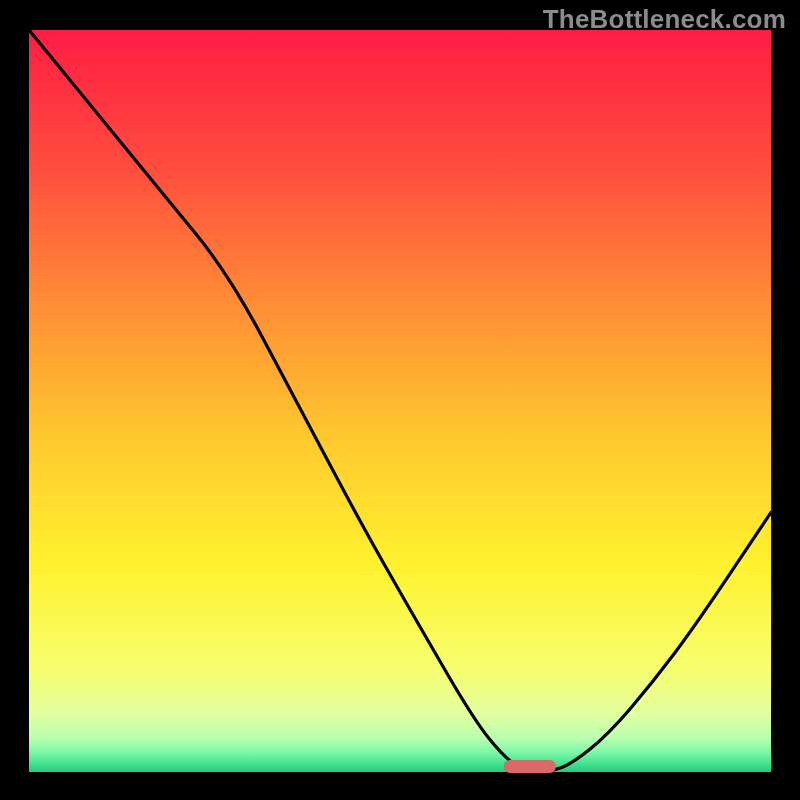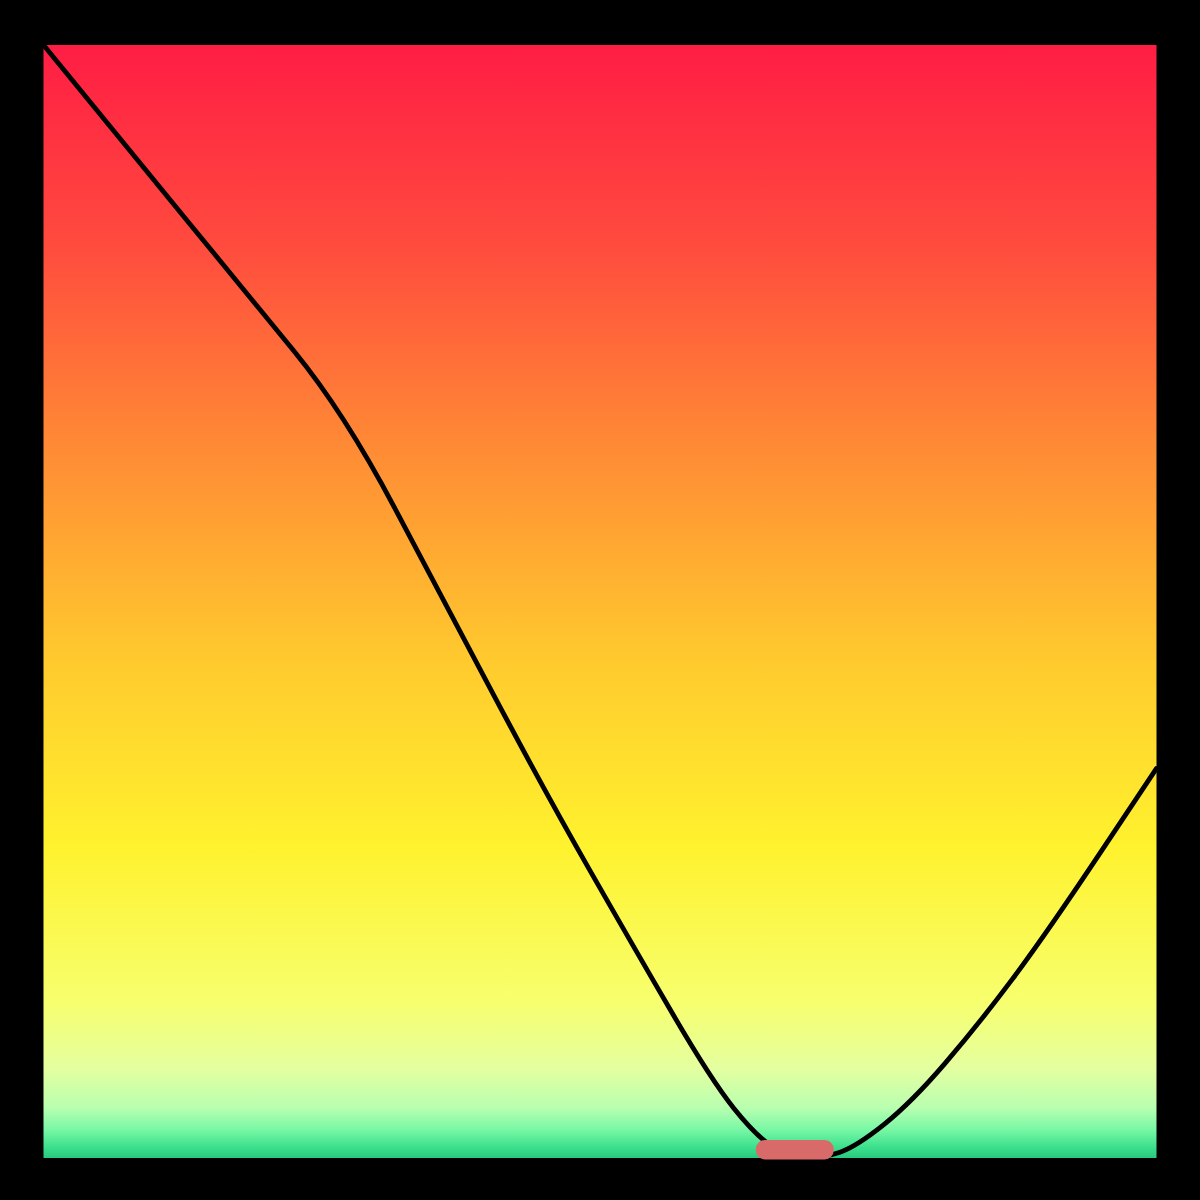--- a/index.html
+++ b/index.html
@@ -31,20 +31,21 @@
   svg {
     position: absolute;
     left: 0;
     top: 0;
   }
 </style>
 </head>
 <body>
 <div class="frame">
 
+<div class="watermark">TheBottleneck.com</div>
 
 <svg id="chart-svg" width="800" height="800" viewBox="0 0 800 800">
   <defs>
     <linearGradient id="bg-grad" x1="0" y1="0" x2="0" y2="1">
           <stop offset="0%" stop-color="#ff1d44"></stop>
           <stop offset="18%" stop-color="#ff4b3e"></stop>
           <stop offset="36%" stop-color="#ff8a35"></stop>
           <stop offset="55.00000000000001%" stop-color="#ffc92e"></stop>
           <stop offset="72%" stop-color="#fff22e"></stop>
           <stop offset="86%" stop-color="#f7ff6e"></stop>

